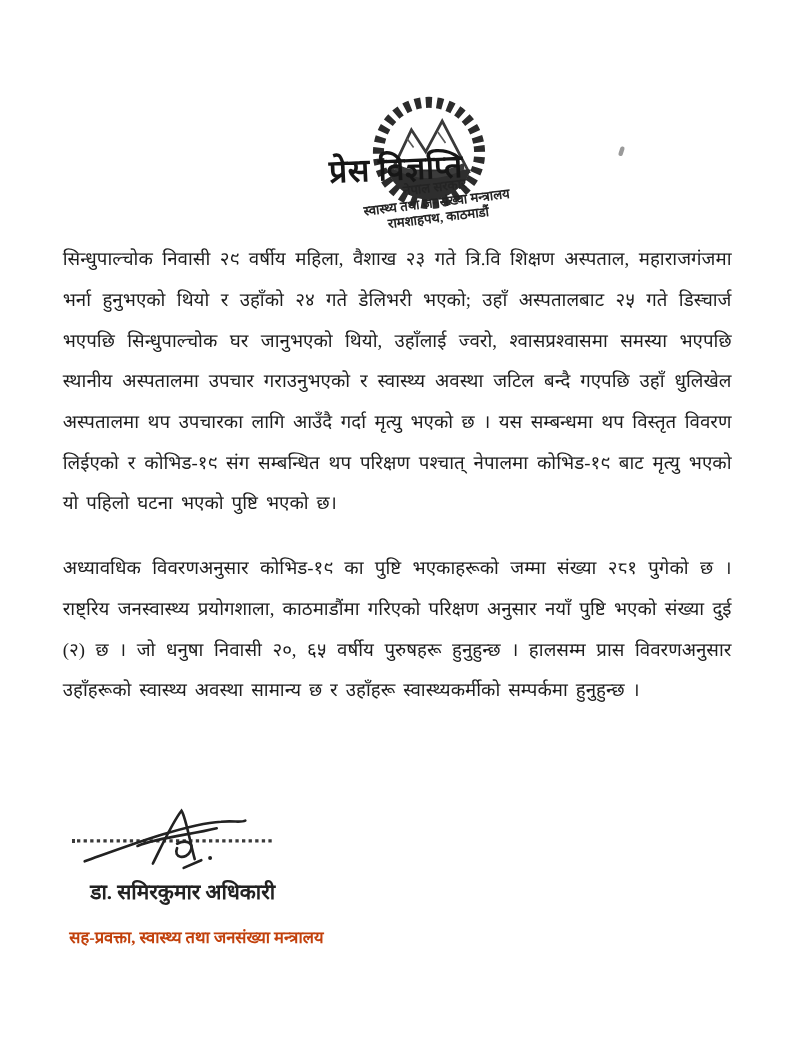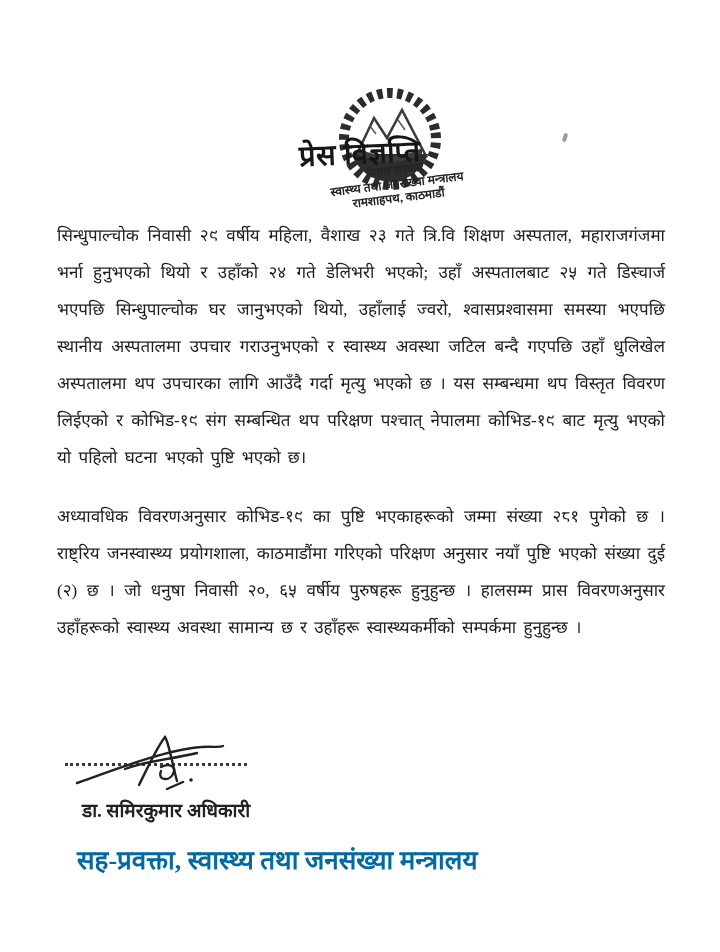--- a/index.html
+++ b/index.html
@@ -87,21 +87,21 @@
   }
   .sig-dots {
     position: absolute;
     left: 2px;
     top: 30px;
     width: 182px;
     border-bottom: 3px dotted #3a3a3a;
   }
   .sig-svg { position: absolute; left: 10px; top: 0; }
   .sig-name  { font-size: 19px; font-weight: bold; color: #222; margin-top: 2px; margin-left: 19px; }
-  .sig-title { font-size: 26px; font-weight: bold; color: #0369a1; margin-top: 18px; margin-left: 14px; }
+  .sig-title { font-size: 15px; font-weight: bold; color: #c2410c; margin-top: 18px; margin-left: 0; }
   .sig-date  { font-size: 19.5px; font-weight: bold; color: #222; margin-top: 26px; margin-left: -6px; }
 </style>
 </head>
 <body>
 
 <div class="page">
 
   <div class="emblem-wrap">
     <svg width="150" height="120" viewBox="0 0 150 120">
 

